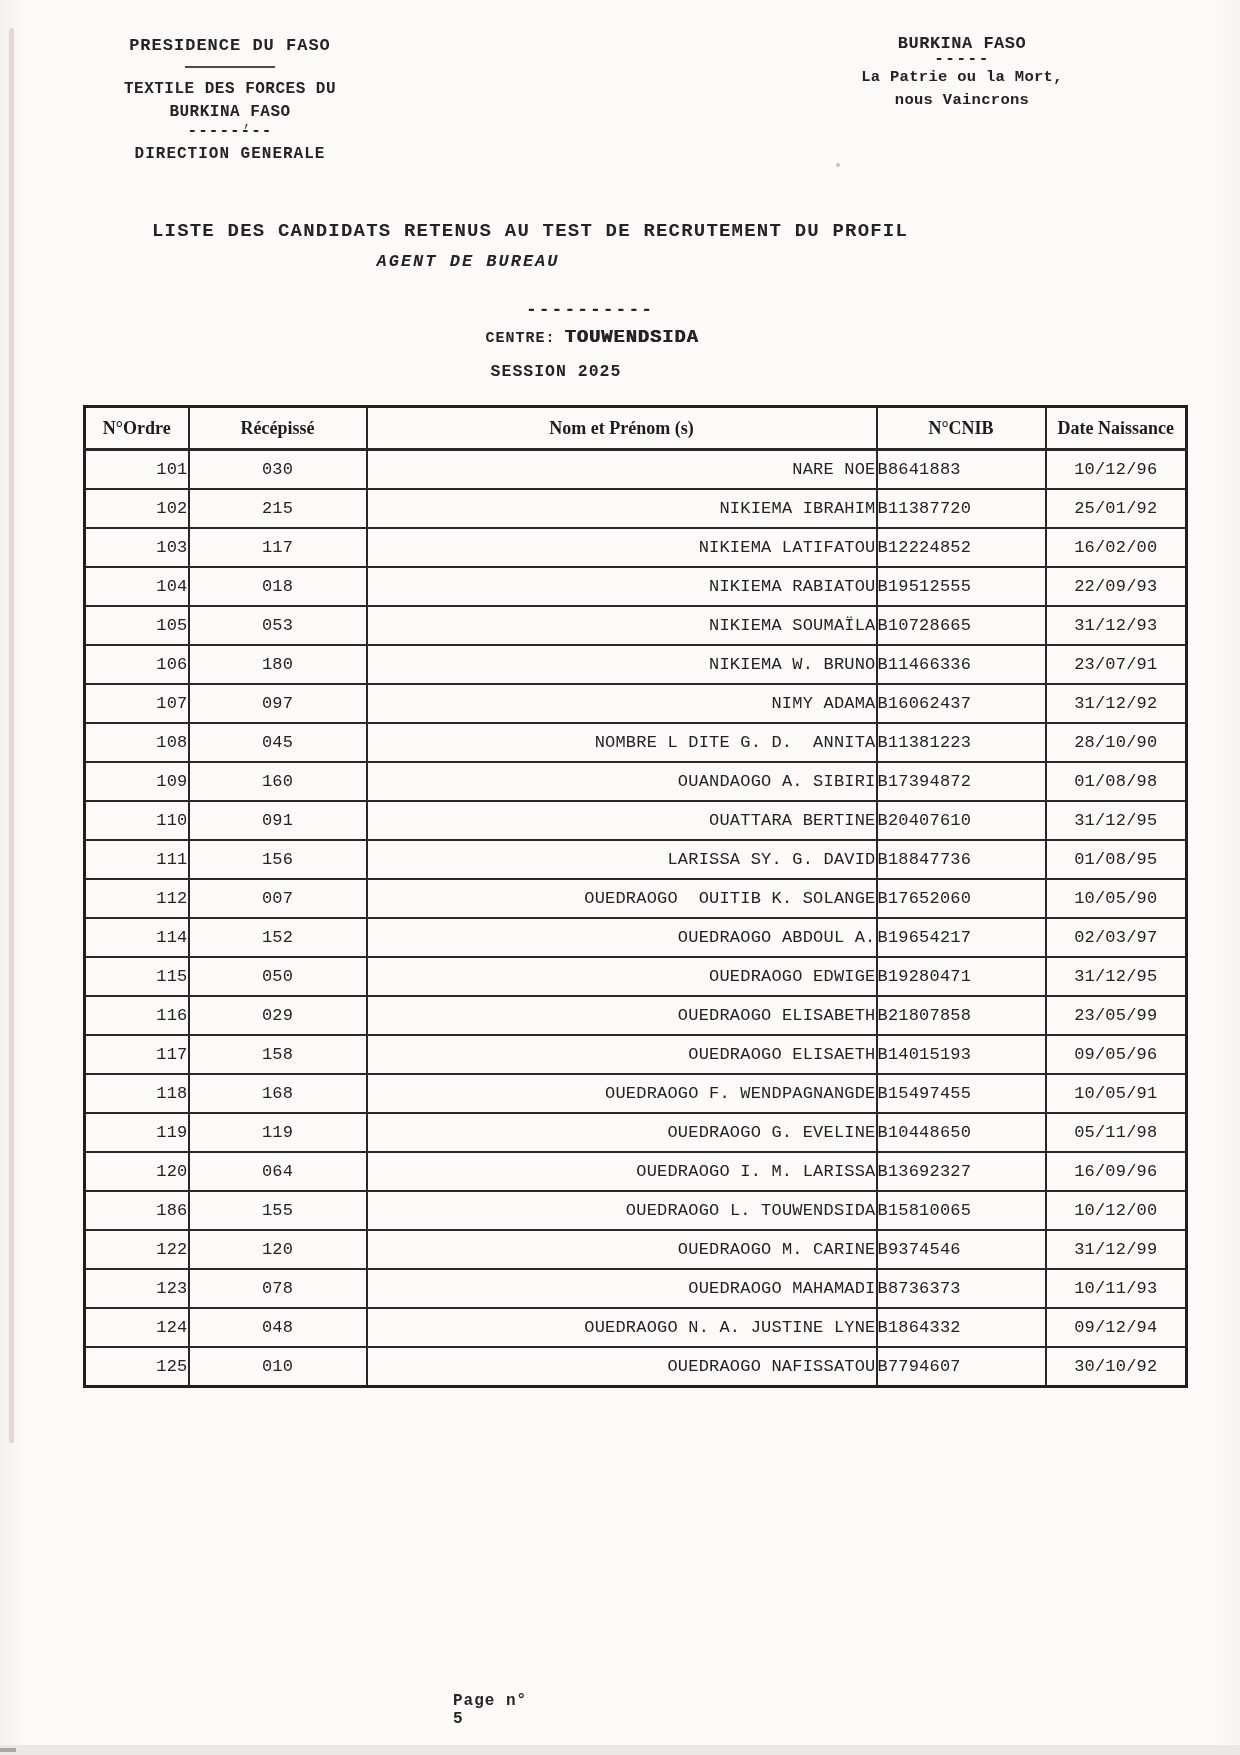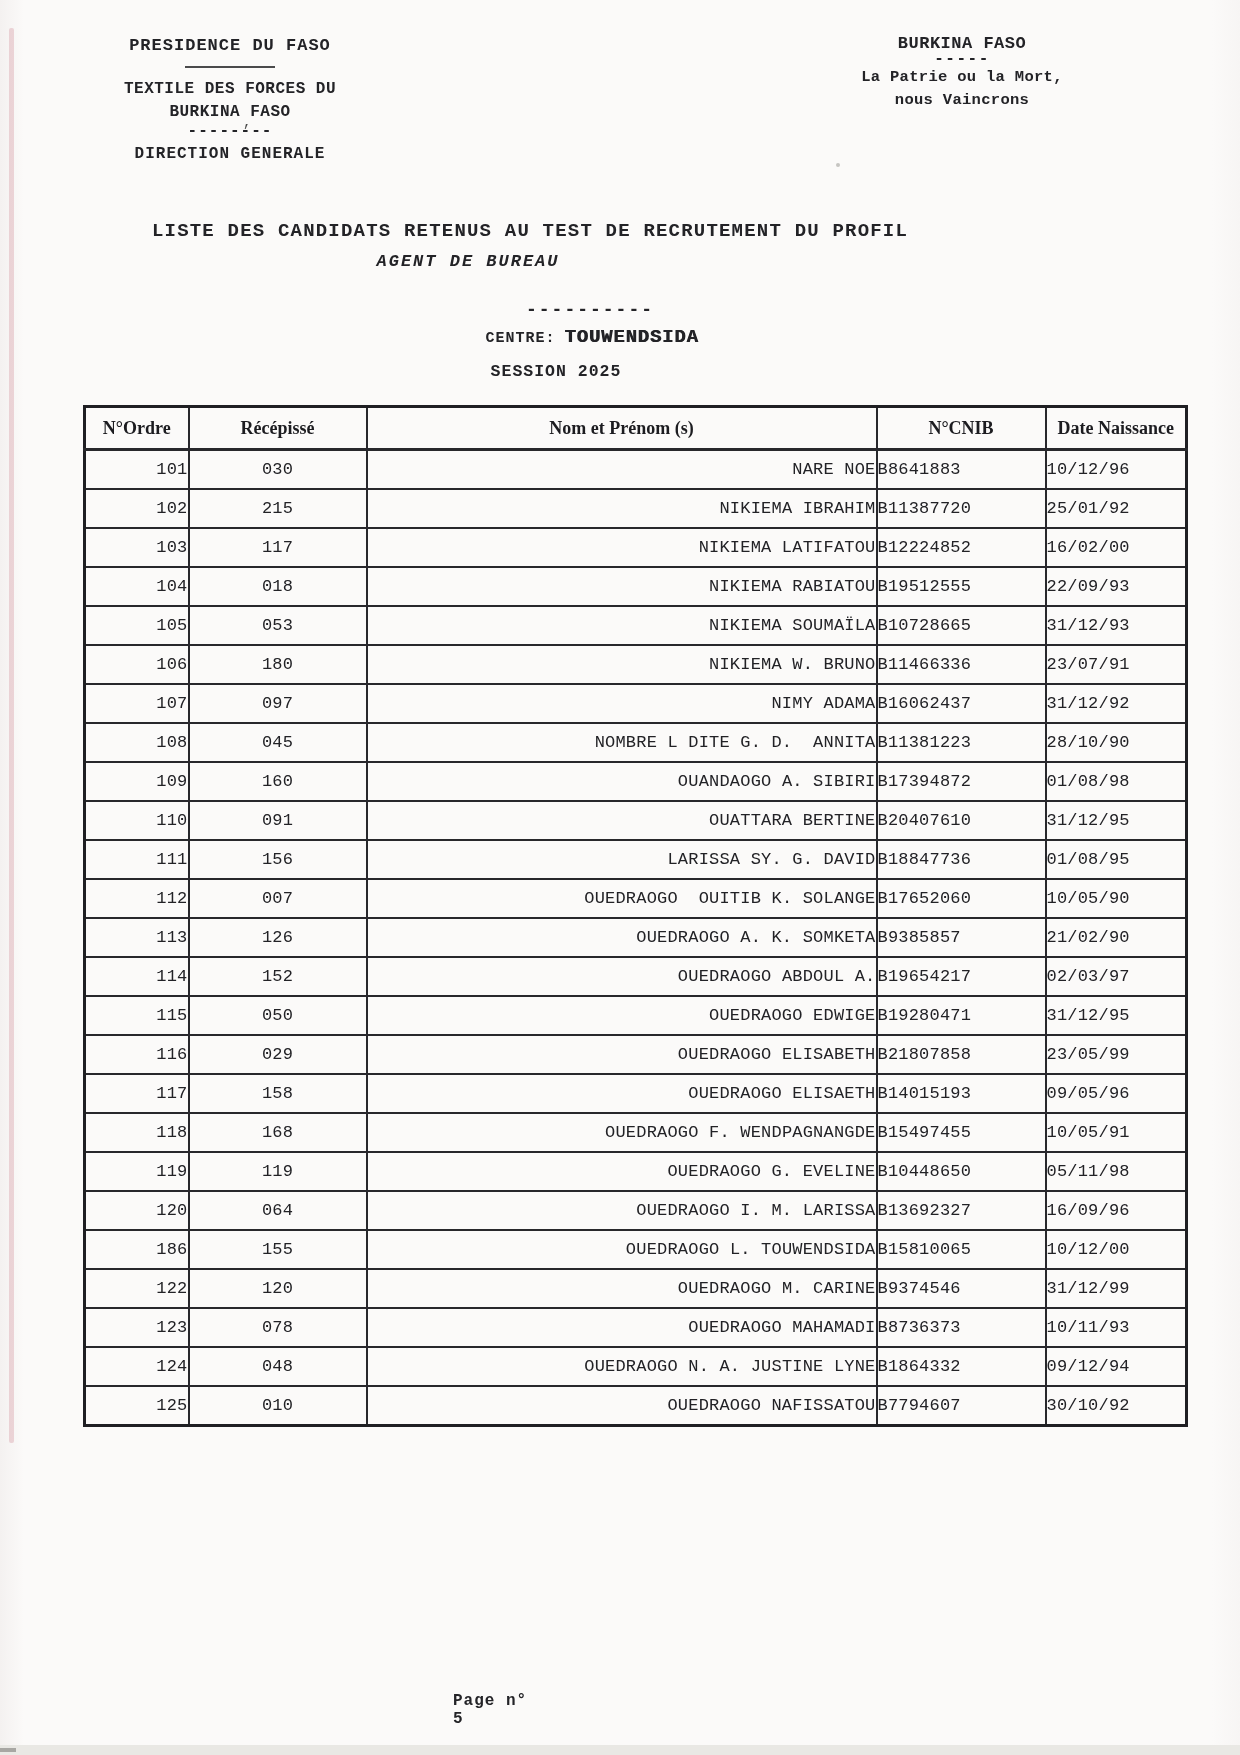--- a/index.html
+++ b/index.html
@@ -68,21 +68,21 @@
     border-bottom-width:3px;
   }
   table.candidates td{
     font-size:17px; color:#222226; height:37px; padding:0;
     letter-spacing:0.2px;
   }
   td.c0{ text-align:right; padding-right:7px; }
   td.c1{ text-align:center; }
   td.c2{ text-align:right; padding-left:11px; white-space:pre; }
   td.c3{ text-align:left; padding-left:12px; }
-  td.c4{ }
+  td.c4{ text-align:center; }
 
   
   .footer{ position:absolute; left:405px; top:1692px; font-size:16px; font-weight:700;
     letter-spacing:1px; display:flex; align-items:baseline;flex-direction:column; }
   .footer .pnum{ margin-left:48px; }
 </style>
 </head>
 <body>
 
 <div class="page">
@@ -216,27 +216,20 @@
           <td class="c4">01/08/95</td>
         </tr>
         <tr>
           <td class="c0">112</td>
           <td class="c1">007</td>
           <td class="c2">OUEDRAOGO  OUITIB K. SOLANGE</td>
           <td class="c3">B17652060</td>
           <td class="c4">10/05/90</td>
         </tr>
         <tr>
-          <td class="c0">113</td>
-          <td class="c1">126</td>
-          <td class="c2">OUEDRAOGO A. K. SOMKETA</td>
-          <td class="c3">B9385857</td>
-          <td class="c4">21/02/90</td>
-        </tr>
-        <tr>
           <td class="c0">114</td>
           <td class="c1">152</td>
           <td class="c2">OUEDRAOGO ABDOUL A.</td>
           <td class="c3">B19654217</td>
           <td class="c4">02/03/97</td>
         </tr>
         <tr>
           <td class="c0">115</td>
           <td class="c1">050</td>
           <td class="c2">OUEDRAOGO EDWIGE</td>

